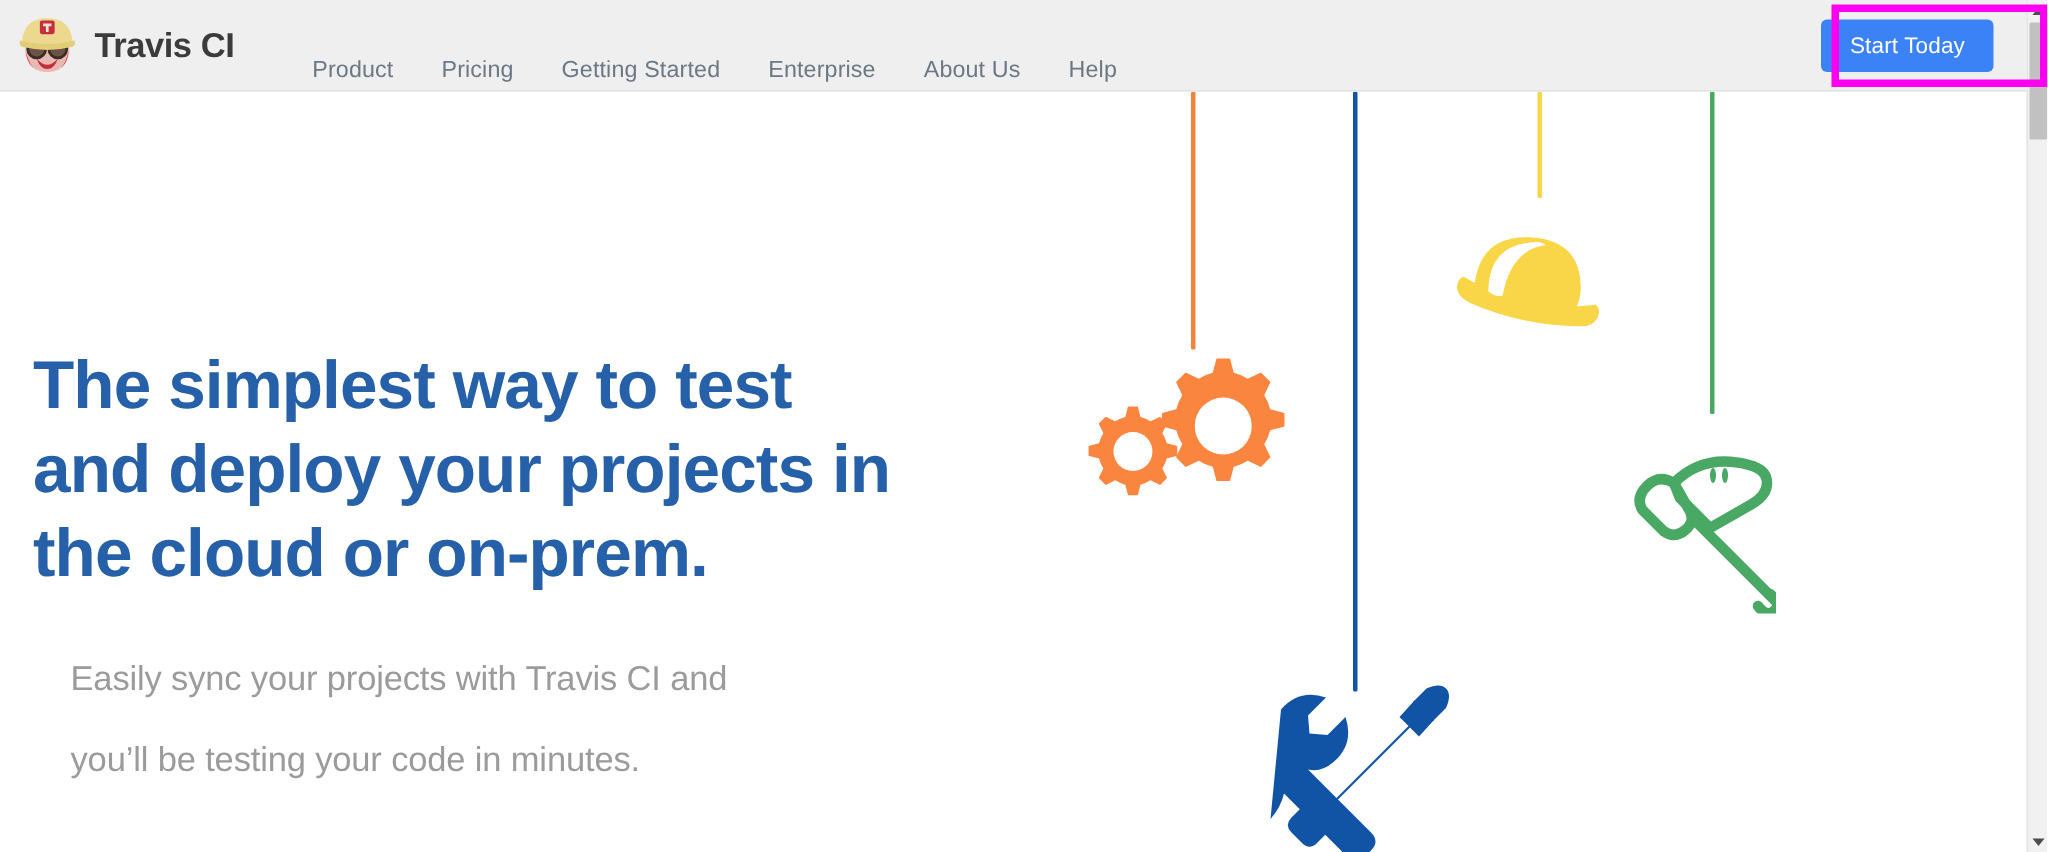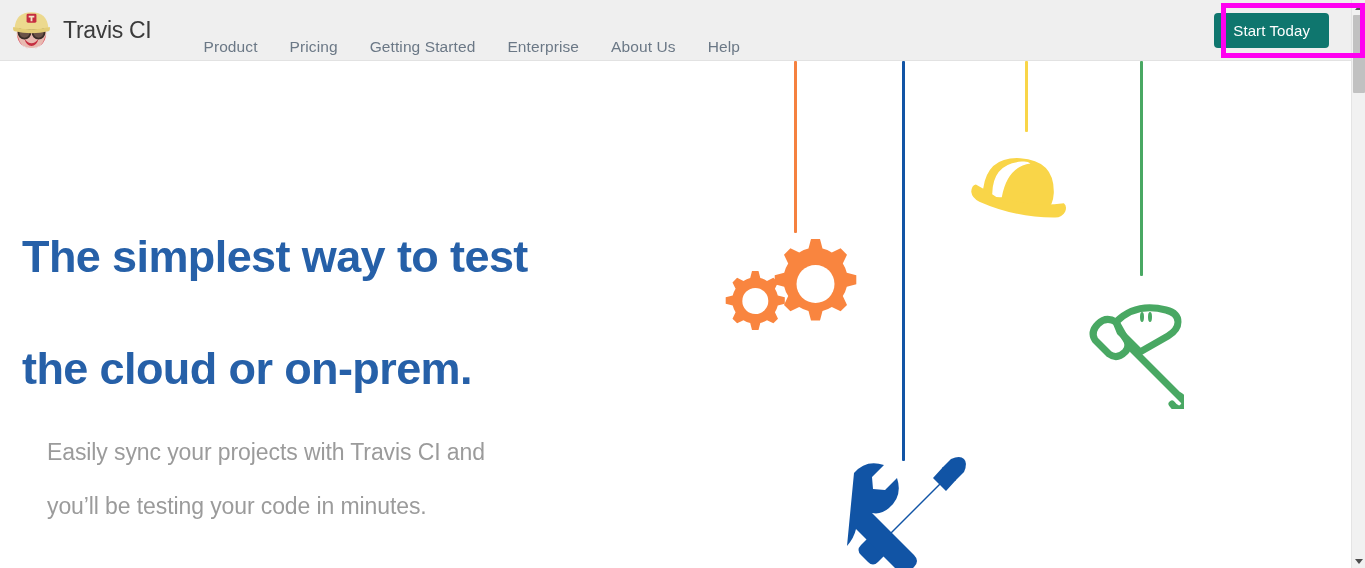--- a/index.html
+++ b/index.html
@@ -42,21 +42,21 @@
 
   #logo-mark {
     width: 45px; height: 45px;
     flex: 0 0 45px;
     display: block;
   }
 
   #brand-text {
     font-size: 23px;
     color: #3b3b3b;
-    font-weight: 400;
+    font-weight: 700;
     letter-spacing: -0.3px;
     white-space: nowrap;
   }
 
   #nav-links {
     display: flex;
     align-items: center;
     margin-left: 36px;
     gap: 0;
     margin-top: 34px;
@@ -73,21 +73,21 @@
   }
 
   #nav-right {
     margin-left: auto;
     margin-right: 22px;
     display: flex;
     align-items: center;
   }
 
   #start-today-btn {
-    background: #0f766e;
+    background: #3b82f6;
     color: #ffffff;
     font-size: 15px;
     font-family: "Liberation Sans", sans-serif;
     border: none;
     border-radius: 4px;
     padding: 9px 19px;
     cursor: pointer;
     white-space: nowrap;
     letter-spacing: 0.1px;
   }
@@ -229,21 +229,21 @@
     <div id="nav-right">
       <button id="start-today-btn">Start Today</button>
     </div>
   </div>
 
   <div id="hero">
 
     <div id="hero-copy">
       <h1 id="headline">
         <span>The simplest way to test</span><br>
-        <br>
+        <span>and deploy your projects in</span><br>
         <span>the cloud or on-prem.</span>
       </h1>
       <p id="subhead">
         <span>Easily sync your projects with Travis CI and</span><br>
         <span>you’ll be testing your code in minutes.</span>
       </p>
     </div>
 
     <div id="art">
 

